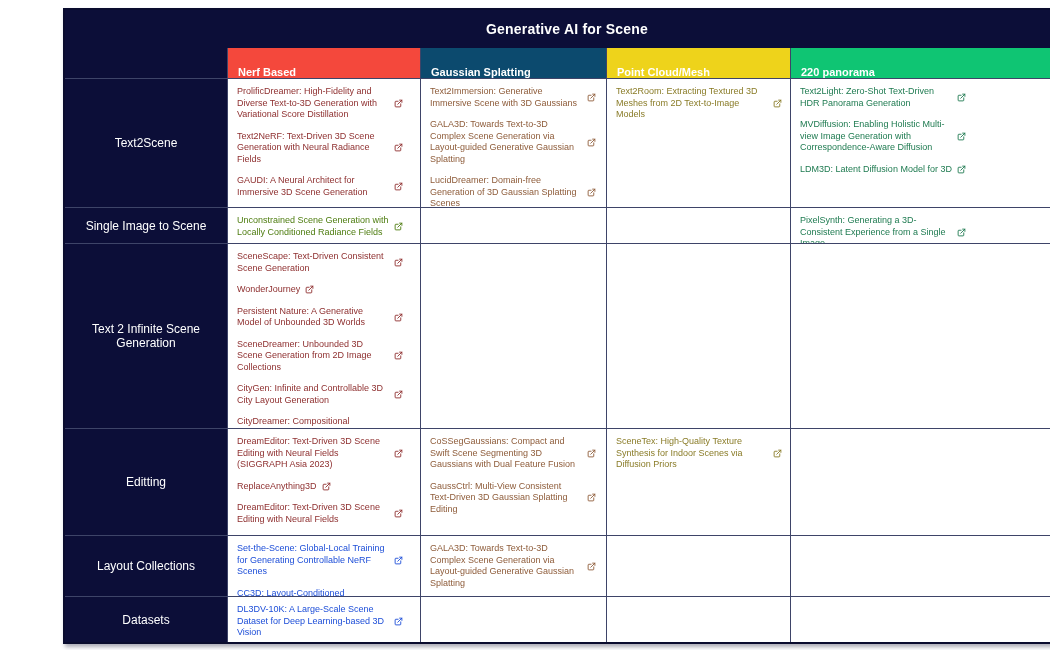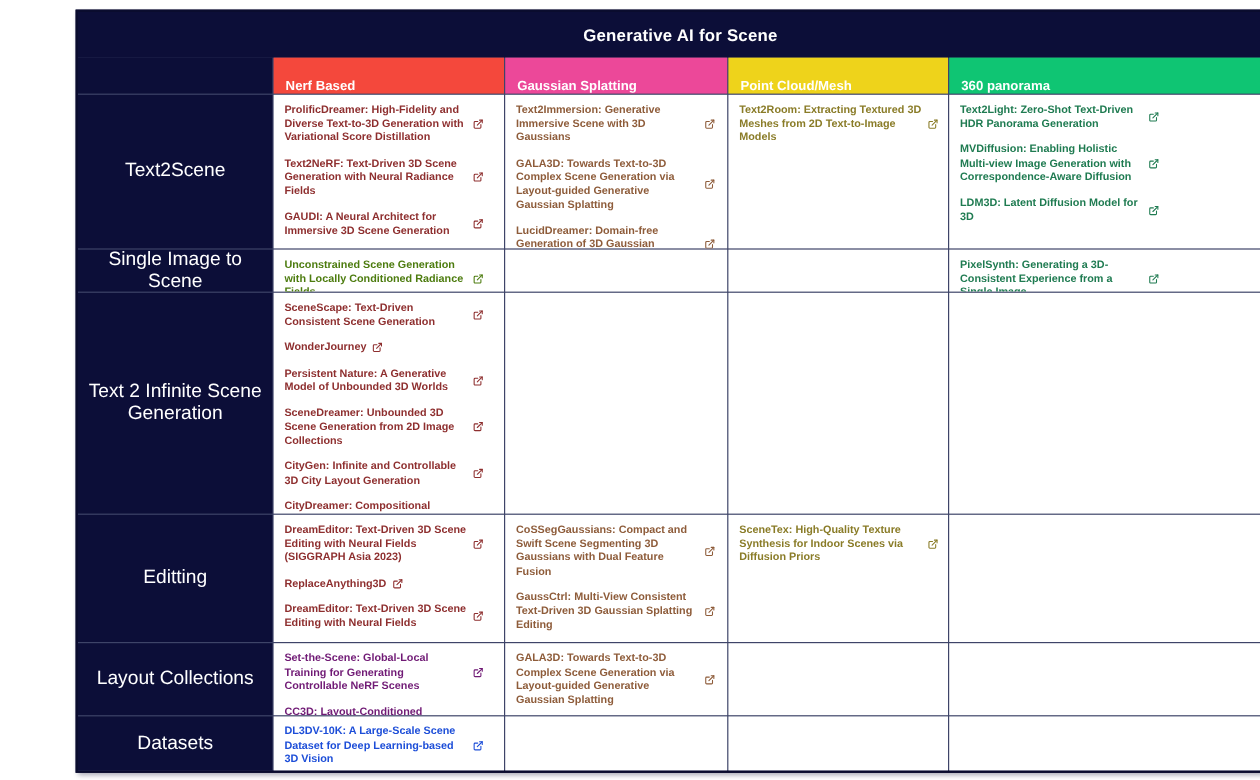--- a/index.html
+++ b/index.html
@@ -26,50 +26,50 @@
   }
   .cell { background: #ffffff; overflow: hidden; }
   .col-header {
     display: flex; align-items: flex-end; padding: 0 10px;
     color: #ffffff; font-weight: 700; font-size: 11px;
   }
   .corner-cell { background: #0c0e38; }
   .row-label {
     background: #0c0e38; color: #ffffff;
     display: flex; align-items: center; justify-content: center; text-align: center;
-    font-size: 16px; padding: 0 8px;
+    font-size: 12px; padding: 0 8px;
   }
   .content-cell { padding: 7px 8px 4px 9px; }
   .link-item {
     display: flex; align-items: center; gap: 5px;
-    font-size: 9px; line-height: 11.5px; font-weight: 700;
+    font-size: 9px; line-height: 11.5px; font-weight: 400;
     margin-bottom: 10px; cursor: pointer;
   }
   .link-item:last-child { margin-bottom: 0; }
   .link-item .ext-icon { flex: 0 0 auto; display: inline-flex; }
   .link-item span { max-width: 152px; }
 </style>
 </head>
 <body>
 
 <div class="table-wrap">
   <div class="title-bar">Generative AI for Scene</div>
   <div class="grid">
       <div class="cell corner-cell"></div>
       <div class="cell col-header" style="background: rgb(244, 72, 60);">
         <span>Nerf Based</span>
       </div>
-      <div class="cell col-header" style="background: #ec4899;">
+      <div class="cell col-header" style="background: #0c4a6e;">
         <span>Gaussian Splatting</span>
       </div>
       <div class="cell col-header" style="background: rgb(238, 211, 27);">
         <span>Point Cloud/Mesh</span>
       </div>
       <div class="cell col-header" style="background: rgb(15, 197, 115);">
-        <span>360 panorama</span>
+        <span>220 panorama</span>
       </div>
       <div class="cell row-label">
         <span>Text2Scene</span>
       </div>
       <div class="cell content-cell" style="color: rgb(142, 47, 47);">
         <div class="link-item">
           <span>ProlificDreamer: High-Fidelity and Diverse Text-to-3D Generation with Variational Score Distillation</span>
           <i class="ext-icon">
             <svg viewBox="0 0 24 24" width="9" height="9" fill="none" stroke="currentColor" stroke-width="2.4" stroke-linecap="round" stroke-linejoin="round">
               <path d="M18 13v6a2 2 0 0 1-2 2H5a2 2 0 0 1-2-2V8a2 2 0 0 1 2-2h6"></path>
@@ -331,21 +331,21 @@
               <polyline points="15 3 21 3 21 9"></polyline>
               <line x1="10" y1="14" x2="21" y2="3"></line>
             </svg>
           </i>
         </div>
       </div>
       <div class="cell content-cell" style="color: rgb(31, 123, 81);"></div>
       <div class="cell row-label">
         <span>Layout Collections</span>
       </div>
-      <div class="cell content-cell" style="color: #701a75;">
+      <div class="cell content-cell" style="color: #1d4ed8;">
         <div class="link-item">
           <span>Set-the-Scene: Global-Local Training for Generating Controllable NeRF Scenes</span>
           <i class="ext-icon">
             <svg viewBox="0 0 24 24" width="9" height="9" fill="none" stroke="currentColor" stroke-width="2.4" stroke-linecap="round" stroke-linejoin="round">
               <path d="M18 13v6a2 2 0 0 1-2 2H5a2 2 0 0 1-2-2V8a2 2 0 0 1 2-2h6"></path>
               <polyline points="15 3 21 3 21 9"></polyline>
               <line x1="10" y1="14" x2="21" y2="3"></line>
             </svg>
           </i>
         </div>

